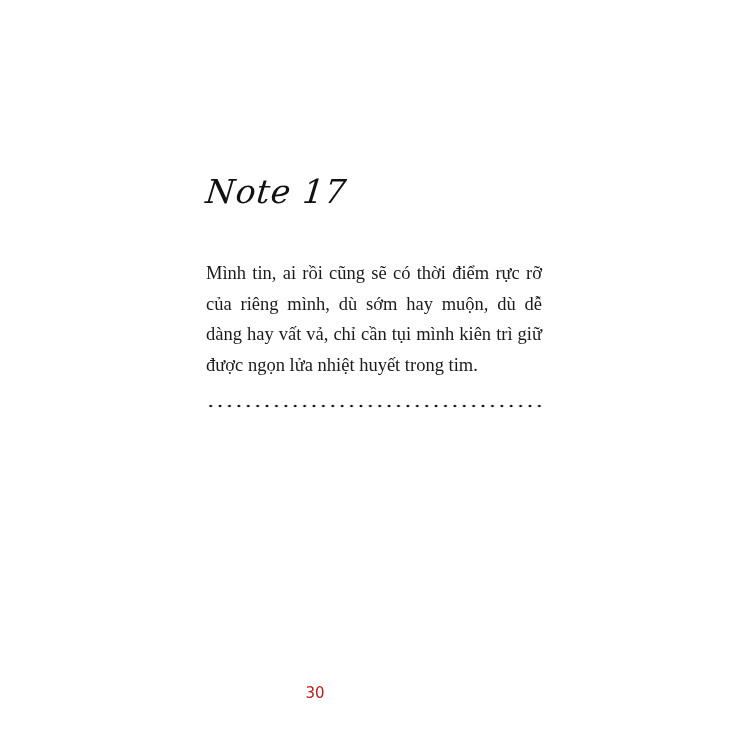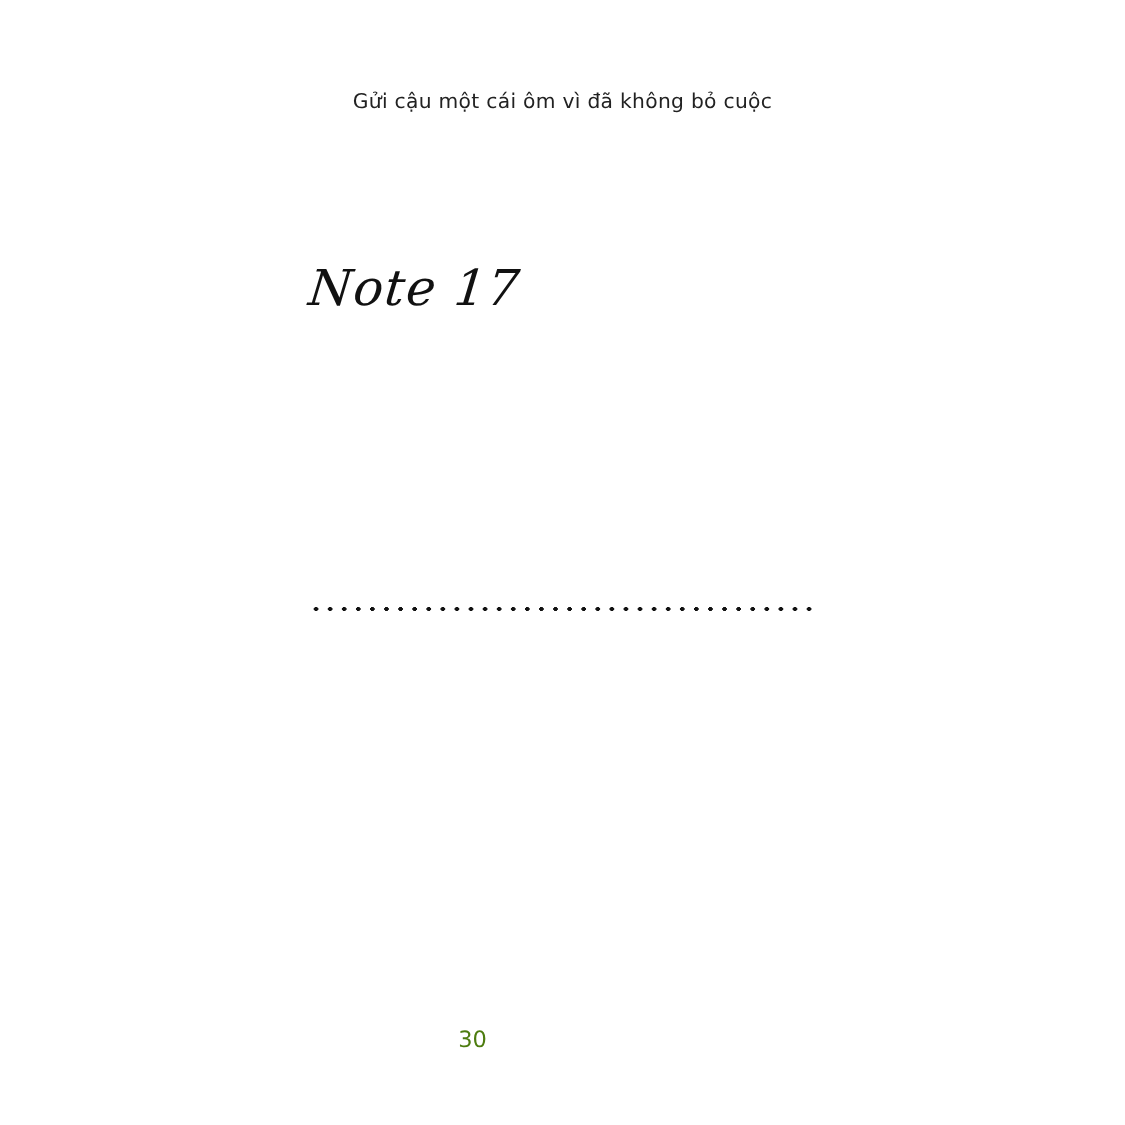--- a/index.html
+++ b/index.html
@@ -66,29 +66,29 @@
       background-position: 0 0;
     }
     .page-number {
       position: absolute;
       top: 684px;
       left: 0;
       width: 630px;
       text-align: center;
       font-family: "DejaVu Sans", sans-serif;
       font-size: 15px;
-      color: #4d7c0f;
+      color: #b91c1c;
     }
   </style>
 </head>
 <body>
 
 <div class="page">
-  <div class="running-header">Gửi cậu một cái ôm vì đã không bỏ cuộc</div>
 
   <div class="note-title">Note 17</div>
 
+  <div class="body-text vi-text">Mình tin, ai rồi cũng sẽ có thời điểm rực rỡ của riêng mình, dù sớm hay muộn, dù dễ dàng hay vất vả, chỉ cần tụi mình kiên trì giữ được ngọn lửa nhiệt huyết trong tim.</div>
 
   <div class="divider"></div>
 
 
   <div class="page-number">30</div>
 </div>
 
 </body></html>

